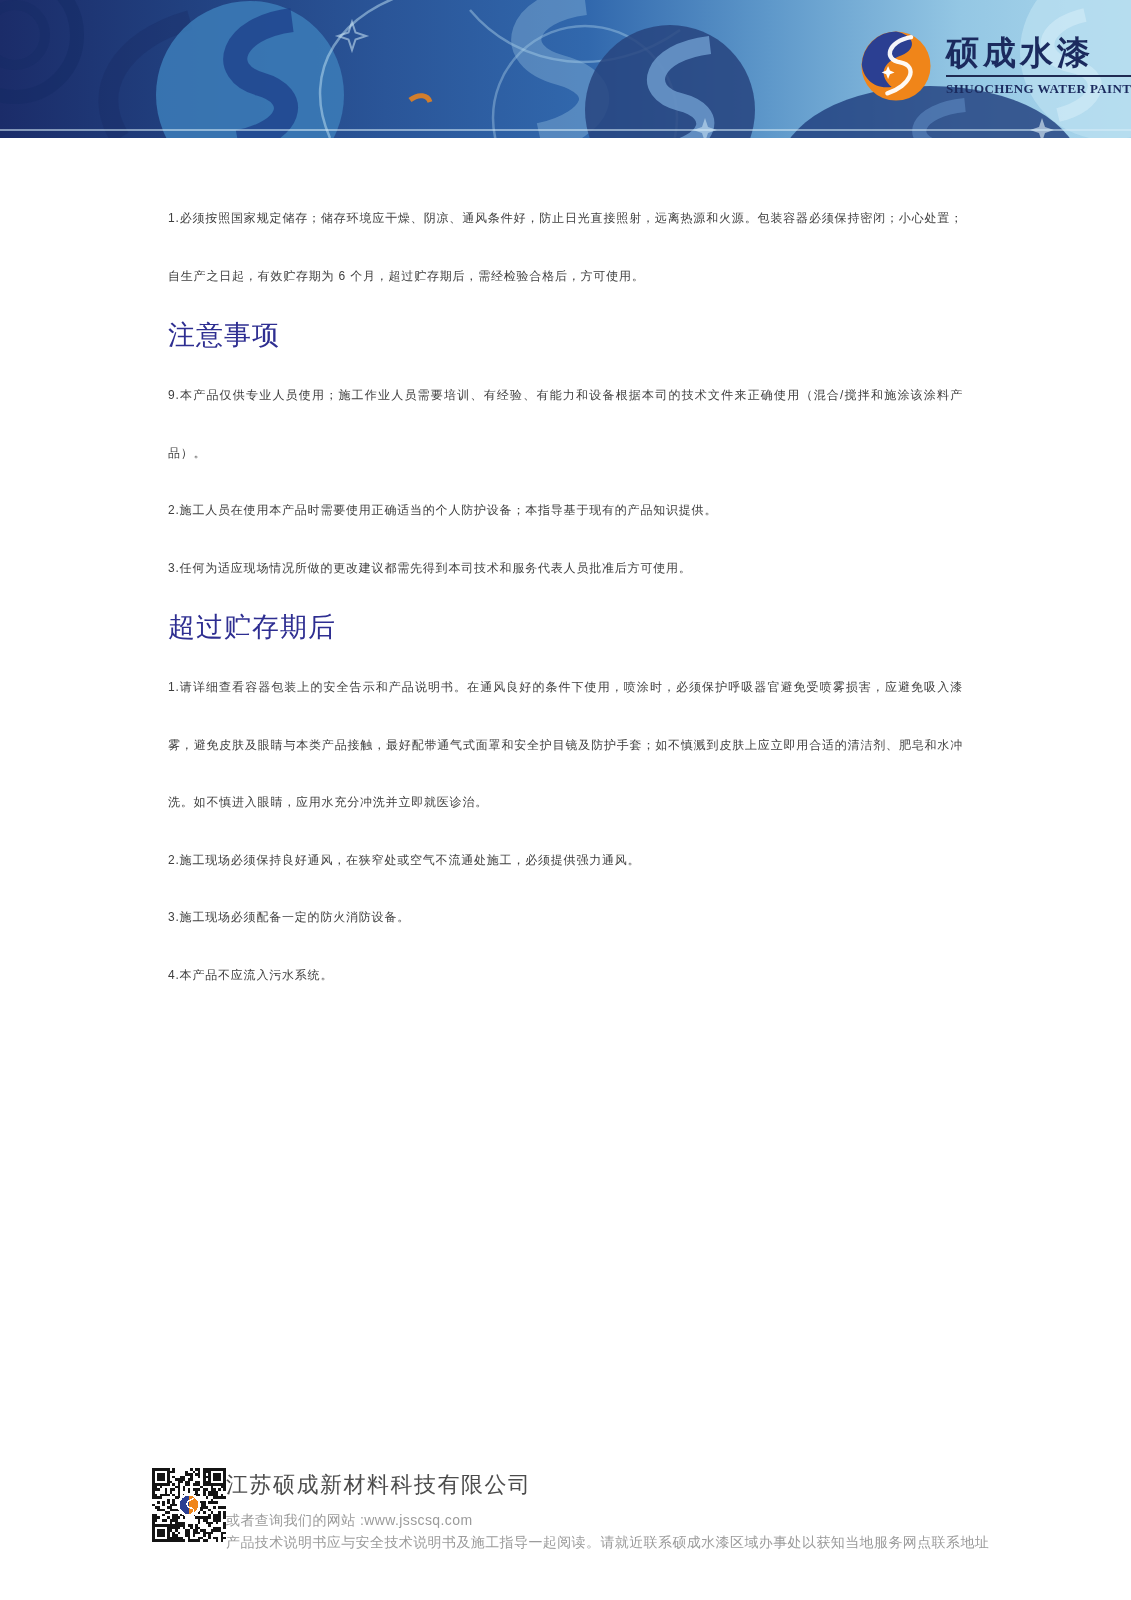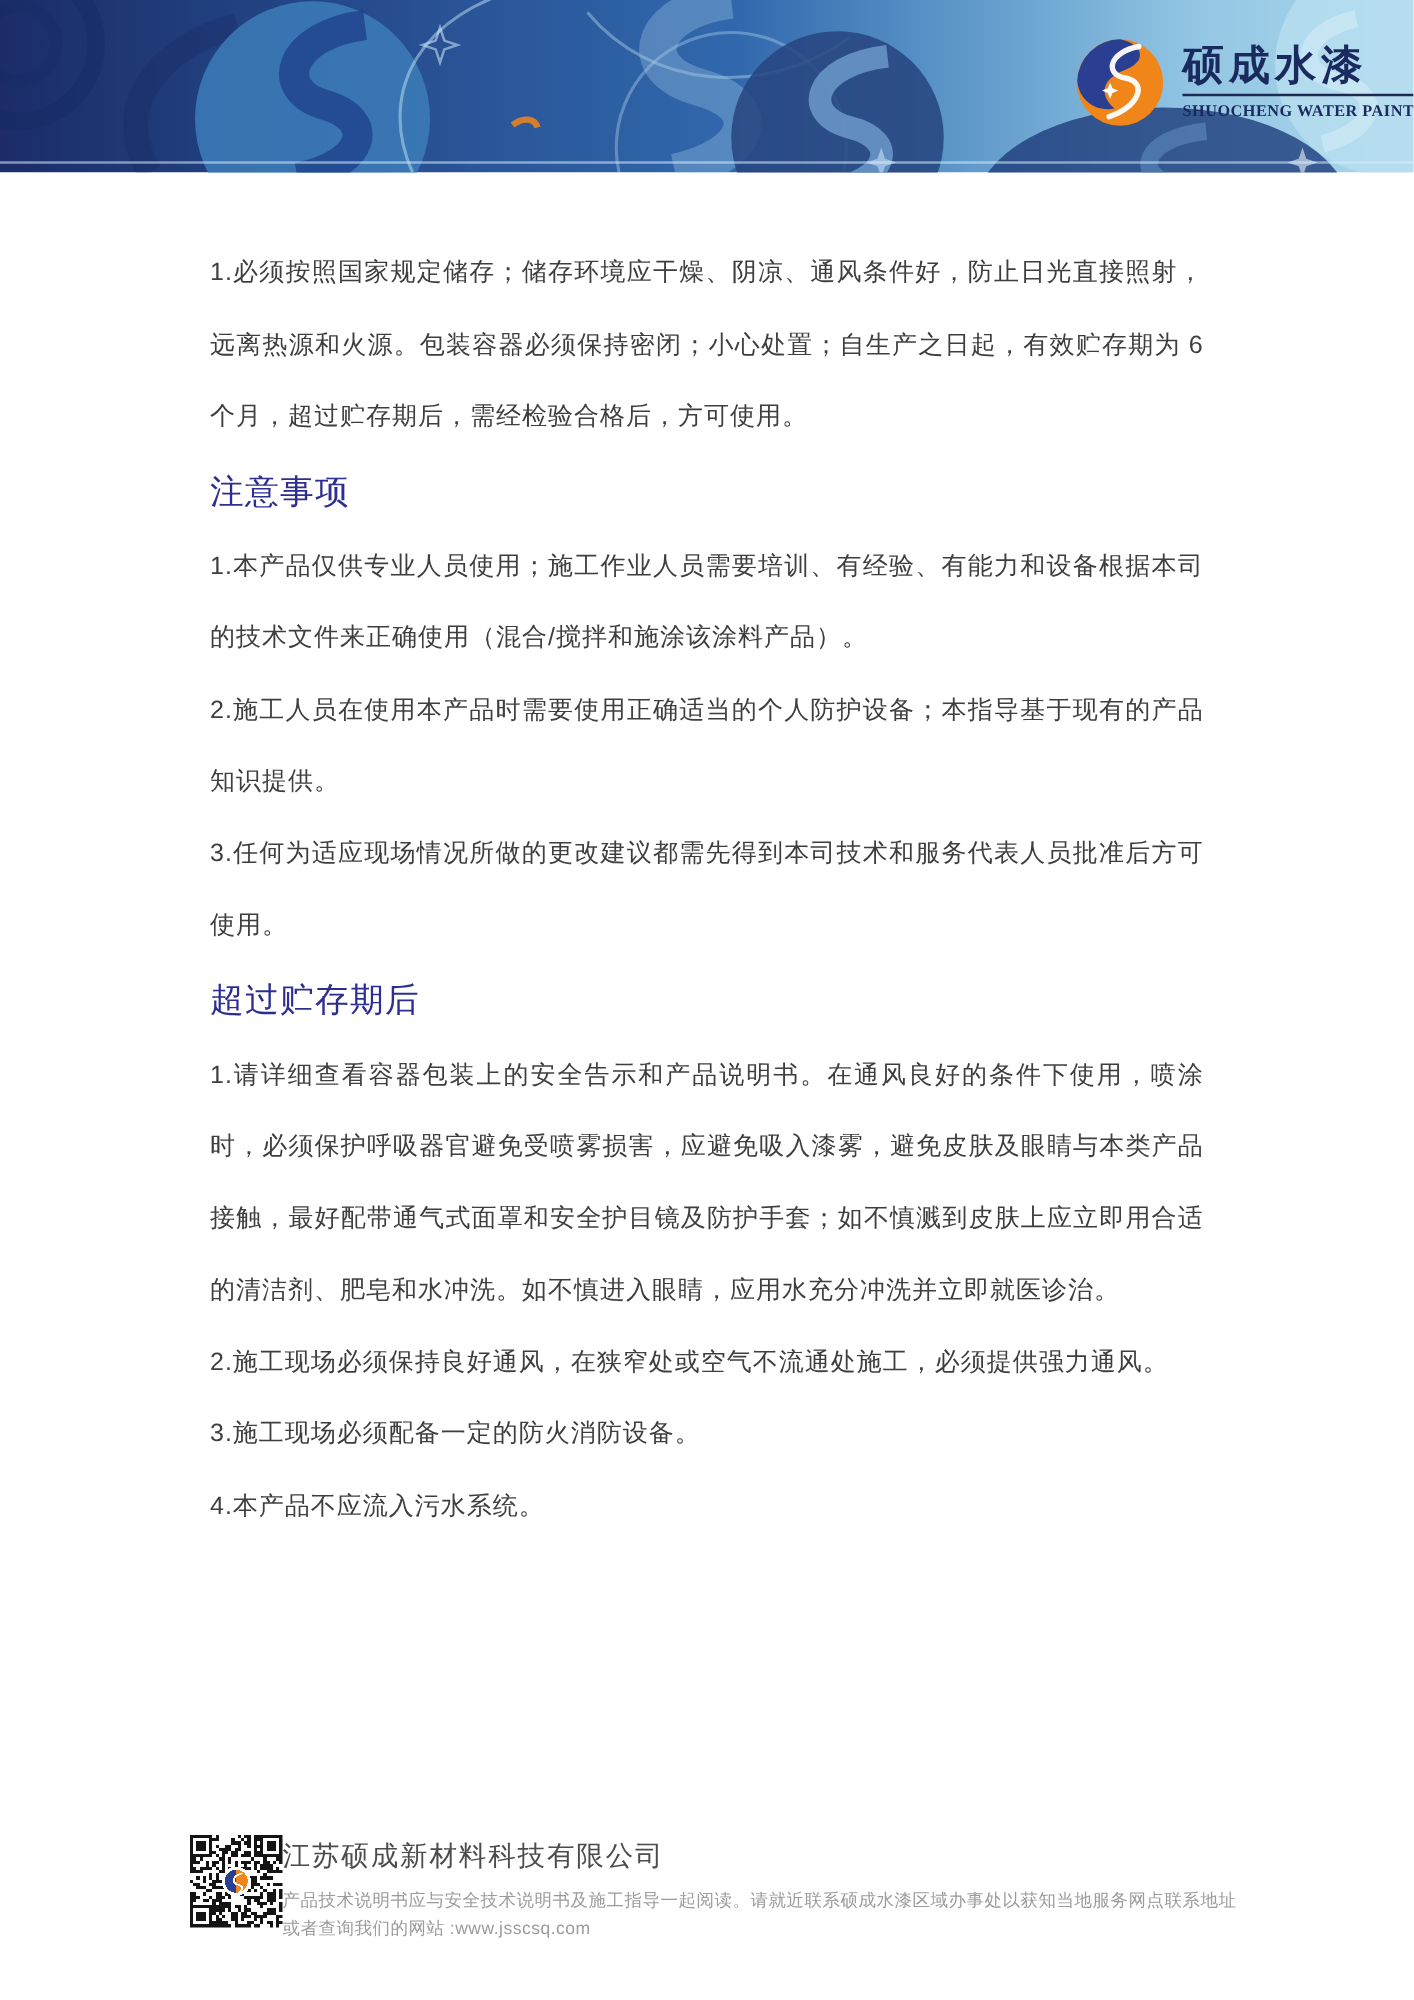--- a/index.html
+++ b/index.html
@@ -34,21 +34,21 @@
     font-family:"Liberation Serif","DejaVu Serif",serif;
     font-weight:bold;font-size:13px;letter-spacing:0.4px;
     color:var(--brand-navy,#1b2a5e);white-space:nowrap;
   }
   
   .content{
     padding:52px 168px 0 168px;
   }
   .para{
     margin:0;
-    font-size:20px;
+    font-size:12px;
     line-height:57.5px;
     letter-spacing:0.8px;
     color:var(--body-text,#3e3e3e);
     text-align:justify;
   }
   .section-title{
     margin:10px 0 12px 0;
     font-size:27px;
     line-height:40px;
     font-weight:500;
@@ -137,21 +137,21 @@
         <div class="brand-rule"></div>
         <div class="brand-en">SHUOCHENG WATER PAINT</div>
       </div>
     </div>
   </header>
 
   <main class="content">
     <p class="para">1.必须按照国家规定储存；储存环境应干燥、阴凉、通风条件好，防止日光直接照射，远离热源和火源。包装容器必须保持密闭；小心处置；自生产之日起，有效贮存期为 6 个月，超过贮存期后，需经检验合格后，方可使用。</p>
 
     <h2 class="section-title">注意事项</h2>
-    <p class="para">1.本产品仅供专业人员使用；施工作业人员需要培训、有经验、有能力和设备根据本司的技术文件来正确使用（混合/搅拌和施涂该涂料产品）。</p>
+    <p class="para">9.本产品仅供专业人员使用；施工作业人员需要培训、有经验、有能力和设备根据本司的技术文件来正确使用（混合/搅拌和施涂该涂料产品）。</p>
     <p class="para">2.施工人员在使用本产品时需要使用正确适当的个人防护设备；本指导基于现有的产品知识提供。</p>
     <p class="para">3.任何为适应现场情况所做的更改建议都需先得到本司技术和服务代表人员批准后方可使用。</p>
 
     <h2 class="section-title">超过贮存期后</h2>
     <p class="para">1.请详细查看容器包装上的安全告示和产品说明书。在通风良好的条件下使用，喷涂时，必须保护呼吸器官避免受喷雾损害，应避免吸入漆雾，避免皮肤及眼睛与本类产品接触，最好配带通气式面罩和安全护目镜及防护手套；如不慎溅到皮肤上应立即用合适的清洁剂、肥皂和水冲洗。如不慎进入眼睛，应用水充分冲洗并立即就医诊治。</p>
     <p class="para">2.施工现场必须保持良好通风，在狭窄处或空气不流通处施工，必须提供强力通风。</p>
     <p class="para">3.施工现场必须配备一定的防火消防设备。</p>
     <p class="para">4.本产品不应流入污水系统。</p>
   </main>
 
@@ -482,18 +482,18 @@
           <rect x="25" y="28" width="1" height="1" fill="#141414"></rect>
           <rect x="27" y="28" width="1" height="1" fill="#141414"></rect>
         </g>
       <circle cx="14.5" cy="14.5" r="4.6" fill="#ffffff"></circle>
       <circle cx="14.5" cy="14.5" r="3.6" fill="#f08519"></circle>
       <path d="M14.5,10.9 a3.6,3.6 0 0 0 0,7.2 Z" fill="#2b3f92"></path>
       <path d="M16.5,12 c-3.2,0.6 -3.6,3.2 -1.4,3.6 c2.2,0.4 1.4,2.6 -1.6,3.2" fill="none" stroke="#ffffff" stroke-width="0.55"></path>
     </svg>
     <div class="footer-text">
       <p class="company">江苏硕成新材料科技有限公司</p>
+      <p class="note">或者查询我们的网站 :www.jsscsq.com</p>
       <p class="note">产品技术说明书应与安全技术说明书及施工指导一起阅读。请就近联系硕成水漆区域办事处以获知当地服务网点联系地址</p>
-      <p class="note">或者查询我们的网站 :www.jsscsq.com</p>
     </div>
   </footer>
 
 </div>
 
 </body></html>

